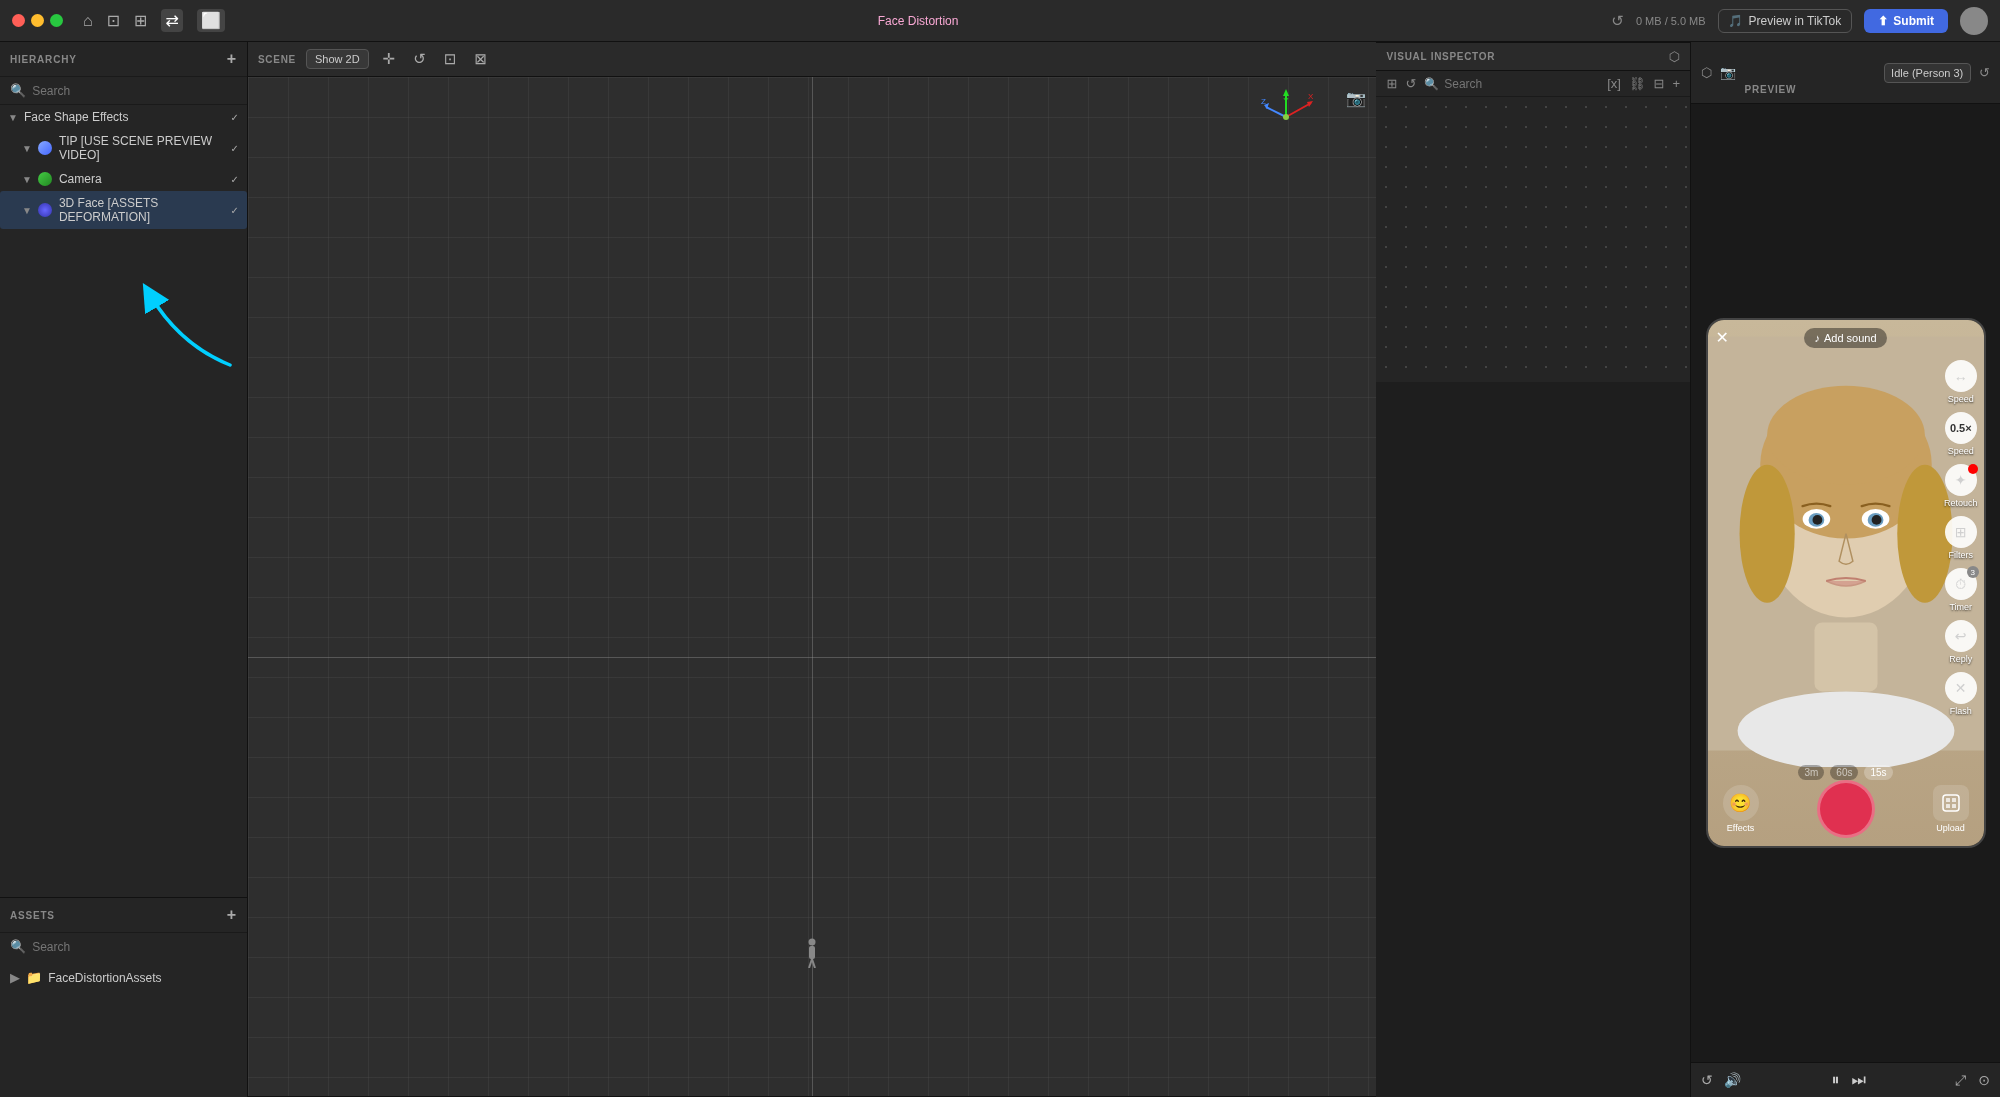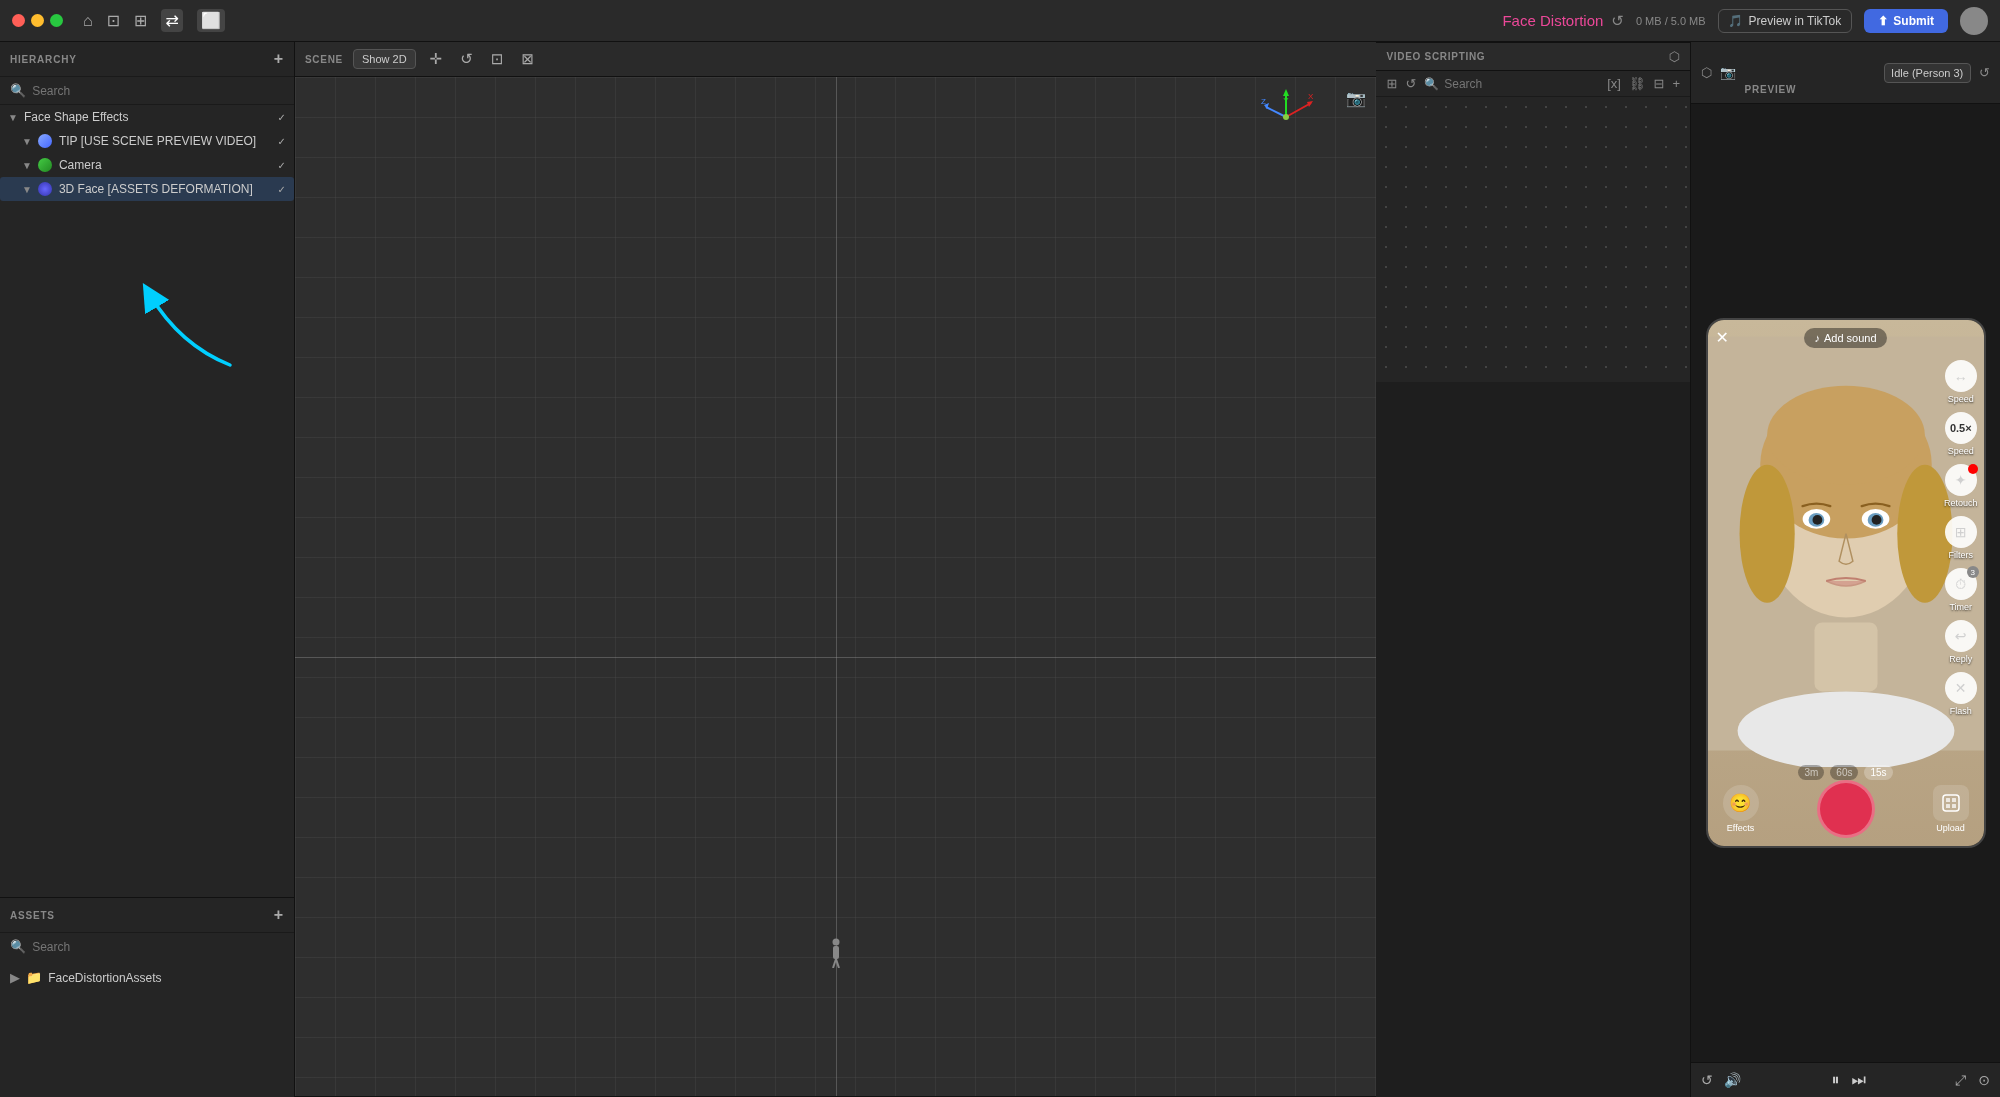--- a/index.html
+++ b/index.html
@@ -44,23 +44,23 @@
       gap: 14px;
       margin-left: 4px;
       align-items: center;
       color: #aaa;
       font-size: 16px;
     }
     .top-bar-icons span { cursor: pointer; }
     .top-bar-icons .active-icon { color: #fff; background: #444; border-radius: 4px; padding: 2px 4px; }
     .top-bar-title {
       flex: 1;
-      text-align: right;
-      font-size: 15px;
-      color: #ec4899;
+      text-align: center;
+      font-size: 12px;
+      color: #f9a8d4;
       font-weight: 500;
     }
     .top-bar-right {
       display: flex;
       align-items: center;
       gap: 12px;
     }
     .memory-badge {
       font-size: 11px;
       color: #888;
@@ -99,21 +99,21 @@
 
     
     .main-area {
       display: flex;
       flex: 1;
       overflow: hidden;
     }
 
     
     .left-panel {
-      width: 295px;
+      width: 248px;
       background: #252525;
       border-right: 1px solid #111;
       display: flex;
       flex-direction: column;
       flex-shrink: 0;
     }
     .panel-section-header {
       padding: 8px 10px;
       font-size: 10px;
       font-weight: 700;
@@ -744,21 +744,21 @@
             <line x1="8" y1="21" x2="5" y2="30" stroke="#888" stroke-width="2"></line>
             <line x1="8" y1="21" x2="11" y2="30" stroke="#888" stroke-width="2"></line>
           </svg>
         </div>
 
       </div>
     </div>
 
     <div class="visual-scripting-section">
       <div class="vs-header">
-        <span class="vs-label">VIDEO SCRIPTING</span>
+        <span class="vs-label">VISUAL INSPECTOR</span>
         <span class="vs-icon-btn">⬡</span>
       </div>
       <div class="vs-toolbar">
         <span class="vs-icon-btn">⊞</span>
         <span class="vs-icon-btn">↺</span>
         <div class="vs-search-wrap">
           <span style="color:#666; font-size:12px;">🔍</span>
           <input type="text" placeholder="Search" style="">
         </div>
         <span class="vs-icon-btn">[x]</span>

